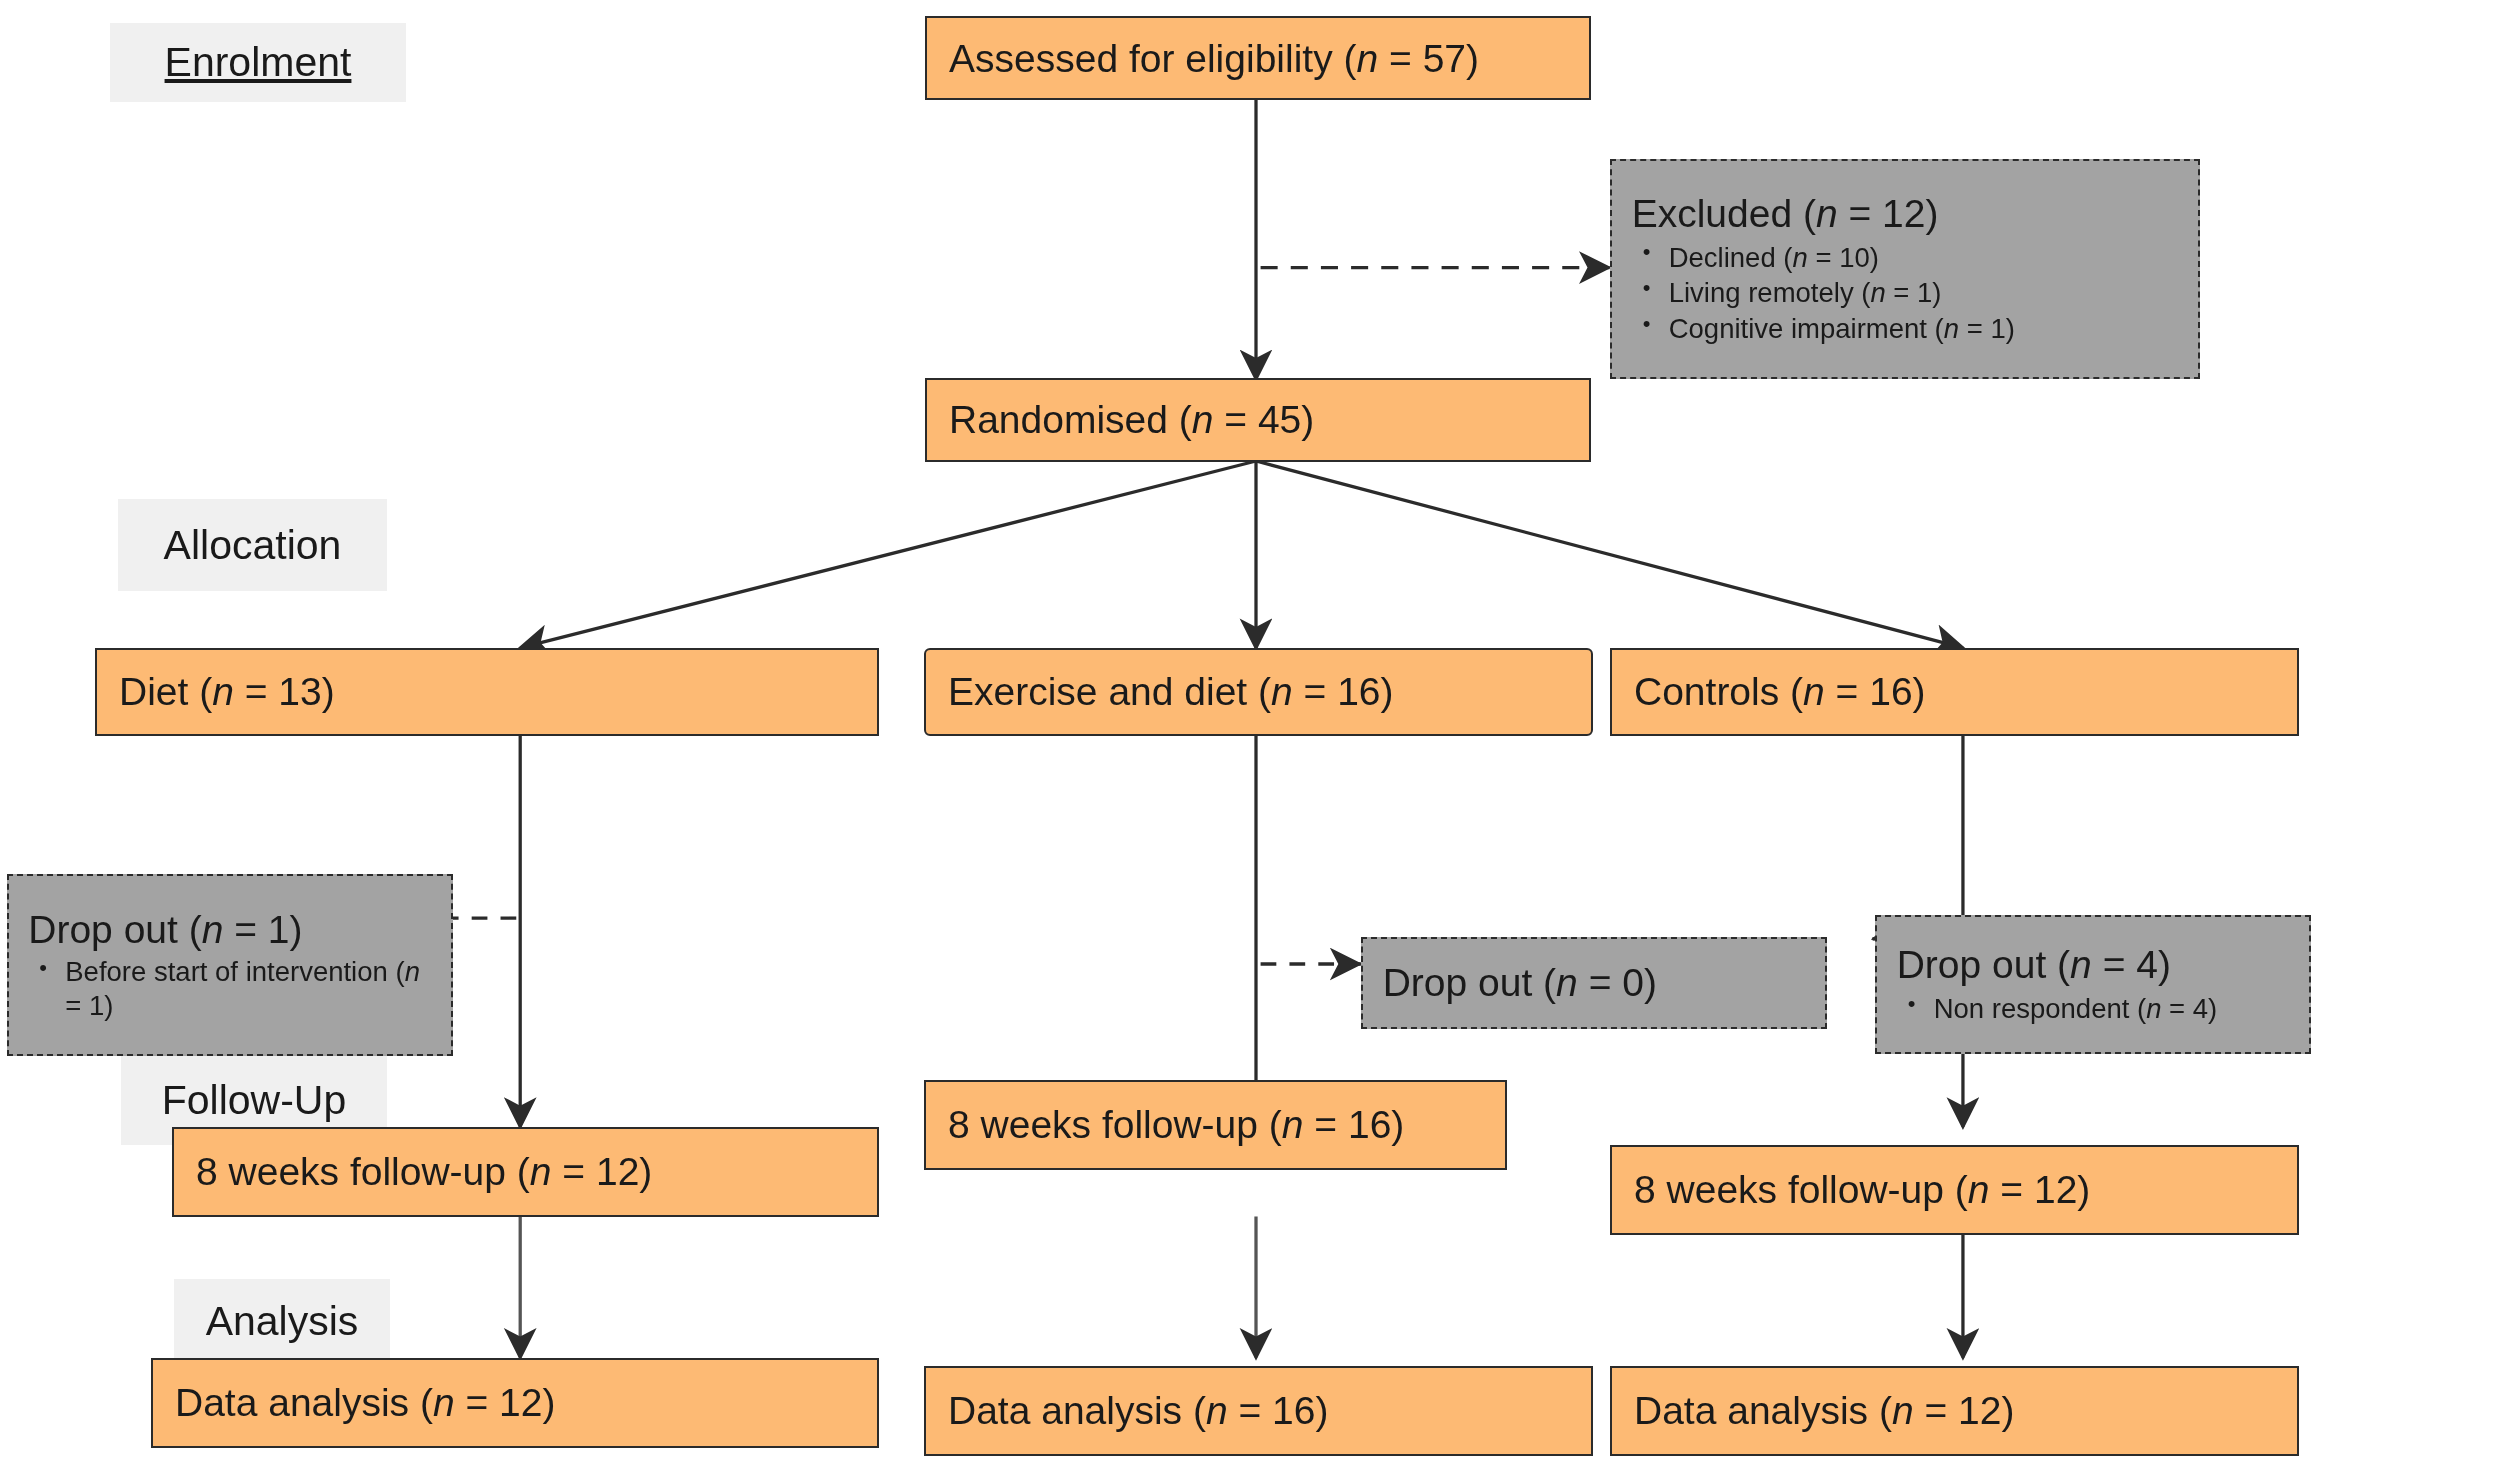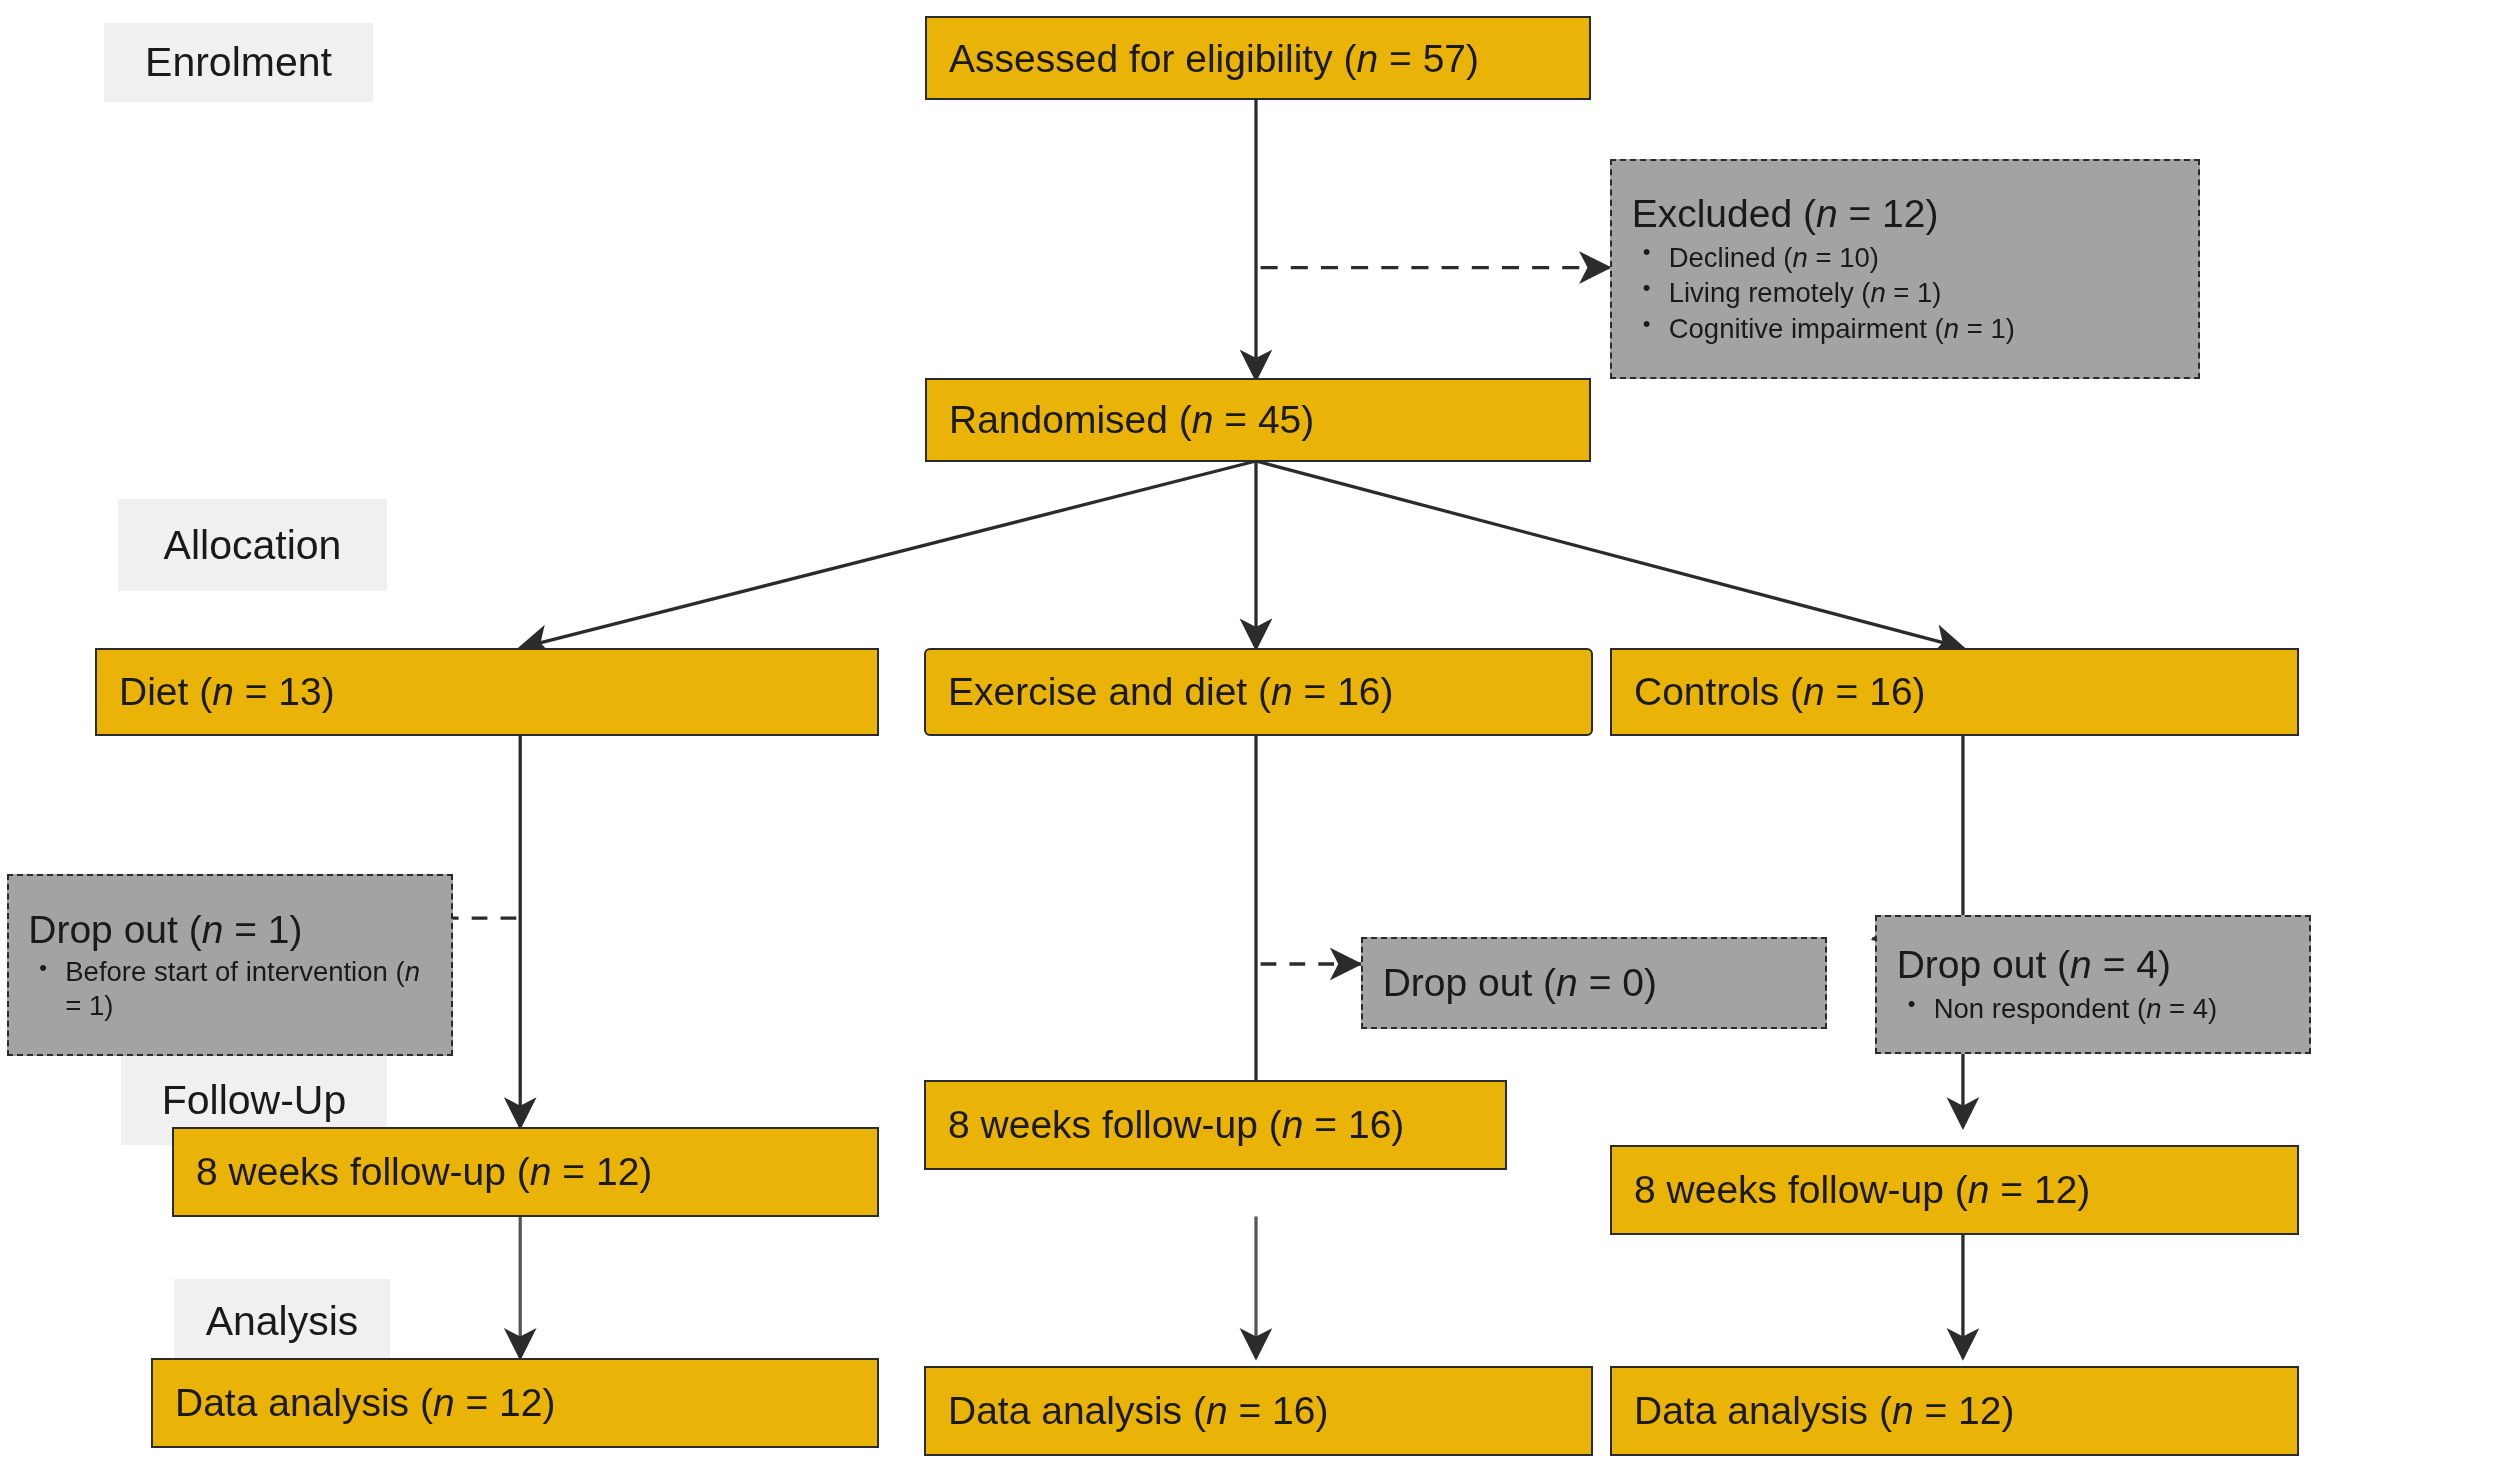--- a/index.html
+++ b/index.html
@@ -35,21 +35,21 @@
     padding: 11.8px 17px;
     box-sizing: border-box;
     white-space: nowrap;
     letter-spacing: 0px;
   }
   
   .node {
     position: absolute;
     box-sizing: border-box;
     border: 2.6px solid #2b2b2b;
-    background: #eab308;
+    background: #fdba74;
     display: flex;
     align-items: center;
     padding-left: 22px;
     padding-right: 13px;
   }
   .node .txt {
     font-size: 39px;
     color: #1a1a1a;
     line-height: 1.12;
     white-space: nowrap;
@@ -125,21 +125,21 @@
 
     <line x1="787" y1="1400" x2="570" y2="1400" stroke="#2b2b2b" stroke-width="5" stroke-dasharray="24,20" marker-end="url(#ahd)"></line>
     <line x1="1922" y1="1470" x2="2075" y2="1470" stroke="#2b2b2b" stroke-width="5" stroke-dasharray="24,20" marker-end="url(#ahd)"></line>
     <line x1="2999" y1="1400" x2="2855" y2="1432" stroke="#2b2b2b" stroke-width="5" stroke-dasharray="24,20" marker-end="url(#ahd)"></line>
 
     <line x1="793" y1="1855" x2="793" y2="2070" stroke="#555555" stroke-width="5" marker-end="url(#ah)"></line>
     <line x1="1915" y1="1855" x2="1915" y2="2070" stroke="#555555" stroke-width="5" marker-end="url(#ah)"></line>
     <line x1="2993" y1="1855" x2="2993" y2="2070" stroke="#2b2b2b" stroke-width="5" marker-end="url(#ah)"></line>
   </svg>
 
-  <div class="stage" style="left:104px; top:23px; width:269px; height:79px;">
+  <div class="stage" style="left:110px; top:23px; width:296px; height:79px;text-decoration:underline;">
     <span>Enrolment</span>
   </div>
 
   <div class="stage" style="left:118px; top:499px; width:269px; height:92px;">
     <span>Allocation</span>
   </div>
 
   <div class="stage" style="left:121px; top:1056px; width:266px; height:89px;">
     <span>Follow-Up</span>
   </div>

